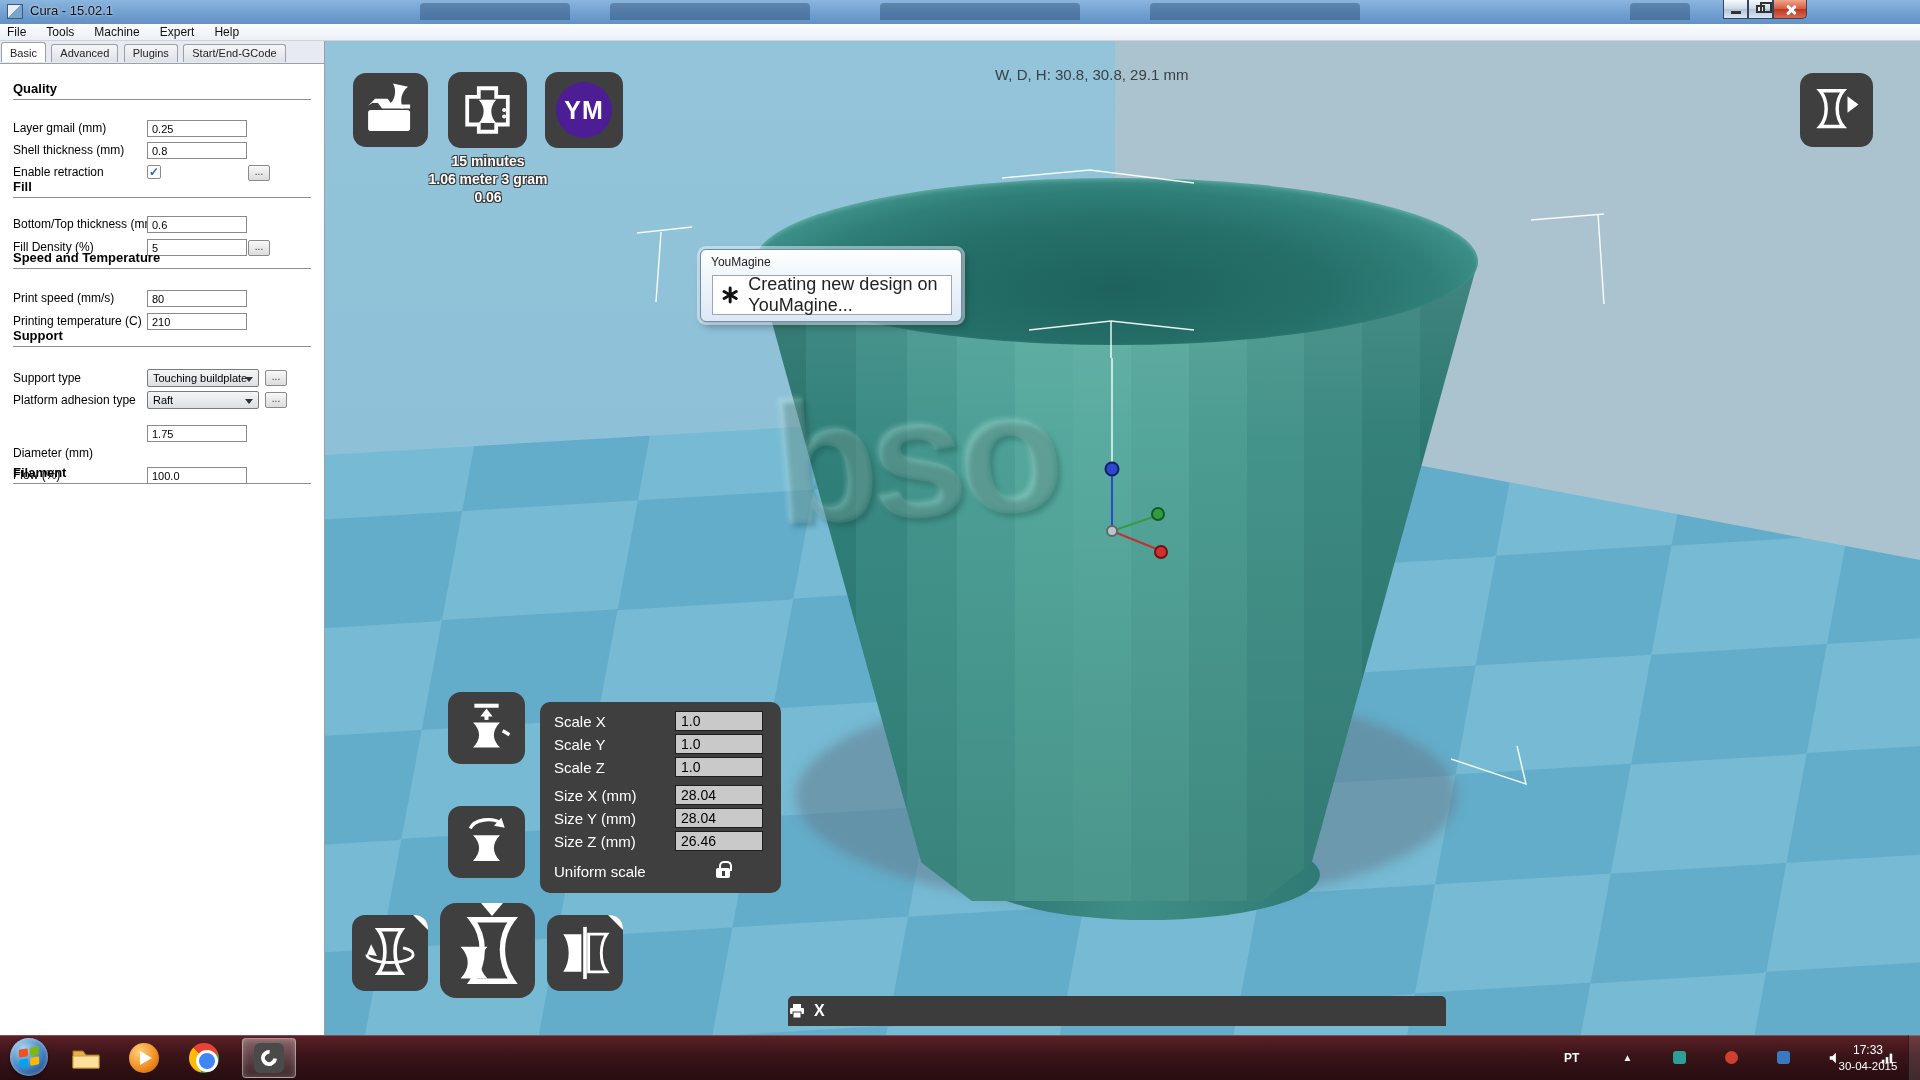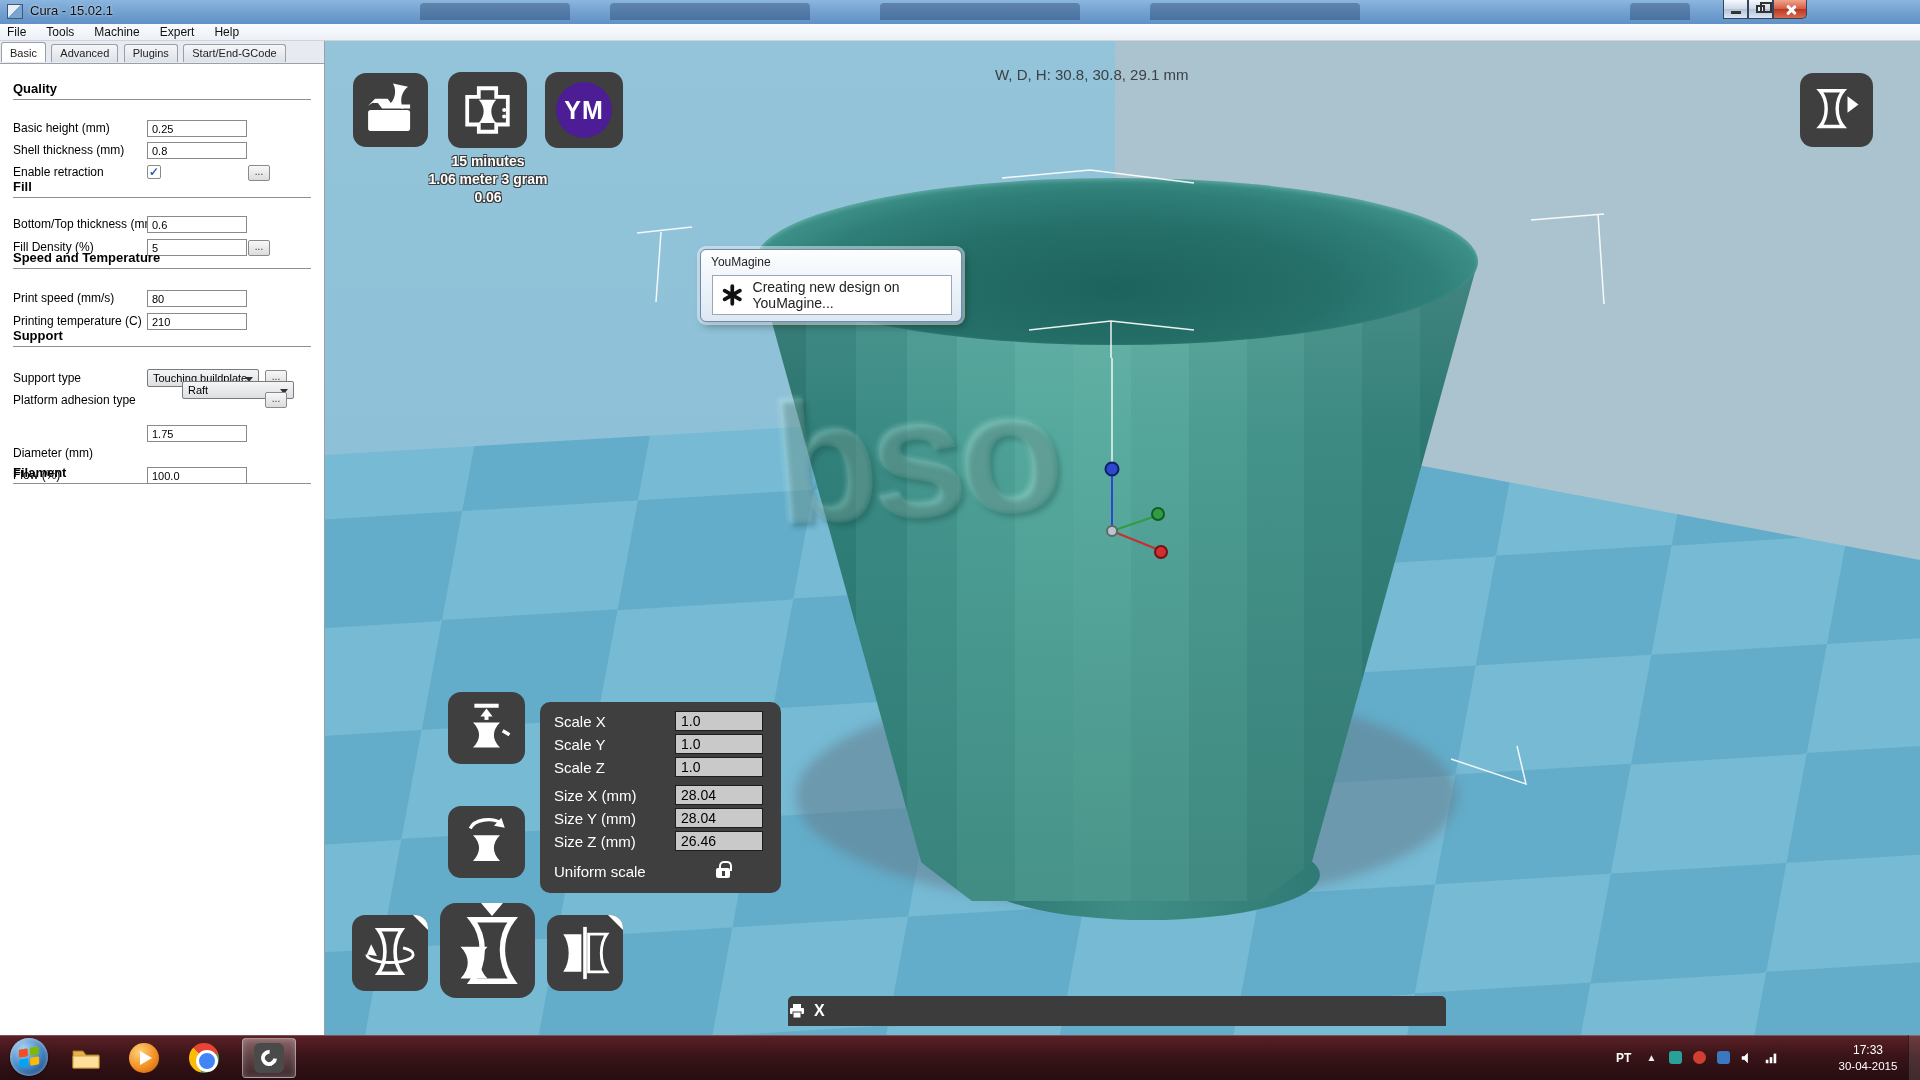--- a/index.html
+++ b/index.html
@@ -108,21 +108,21 @@
     text-shadow:-1px -1px 0 #3a3a3a,1px -1px 0 #3a3a3a,-1px 1px 0 #3a3a3a,1px 1px 0 #3a3a3a; }
   .dims { position:absolute; left:995px; top:66px; font-size:15px; color:#3b4145; }
 
   
   .tooltip { position:absolute; left:700px; top:249px; width:262px; height:73px; border-radius:6px;
     background:linear-gradient(#fdfeff,#dde8f4); border:1px solid #6f8cb0;
     box-shadow:0 0 0 3px rgba(255,255,255,.45), 3px 4px 9px rgba(0,0,0,.35); }
   .tooltip-title { position:absolute; left:10px; top:5px; font-size:12px; color:#222; }
   .tooltip-inner { position:absolute; left:11px; top:25px; width:240px; height:40px; background:#fff;
     border:1px solid #9aa7b8; display:flex; align-items:center; }
-  .tooltip-msg { font-size:14px; color:#222; margin-left:10px; }
+  .tooltip-msg { font-size:18px; color:#222; margin-left:10px; }
 
   
   .scale-panel { position:absolute; left:540px; top:702px; width:241px; height:191px;
     background:#3f3f3f; border-radius:10px; color:#fff; font-size:15px; }
   .sp-label { position:absolute; left:14px; line-height:20px; }
   .sp-field { position:absolute; left:135px; width:88px; height:20px; background:#c9c9c9;
     border:1px solid #1d1d1d; font-size:14px; font-family:"Liberation Sans",sans-serif;
     color:#000; padding:0 5px; }
   .lock { position:absolute; left:176px; top:166px; width:14px; height:10px; background:#fff; border-radius:2px; }
   .lock::before { content:""; position:absolute; left:2.5px; top:-7px; width:9px; height:8px;
@@ -352,21 +352,21 @@
   <div class="left-panel">
     <div class="tabstrip">
       <div class="tab active">Basic</div>
       <div class="tab">Advanced</div>
       <div class="tab">Plugins</div>
       <div class="tab">Start/End-GCode</div>
     </div>
     <div class="panel-body">
 
       <div class="sec-head" style="top:16px;">Quality</div>
-      <div class="row-label" style="top:55px;">Basic height (mm)</div>
+      <div class="row-label" style="top:55px;">Layer gmail (mm)</div>
       <input class="txt" style="top: 55px;" value="0.25">
       <div class="row-label" style="top:77px;">Shell thickness (mm)</div>
       <input class="txt" style="top: 77px;" value="0.8">
       <div class="row-label" style="top:99px;">Enable retraction</div>
       <div class="checkbox" style="top:100px;">✓</div>
       <div class="dots" style="left:248px;top:100px;">...</div>
 
       <div class="sec-head" style="top:114px;">Fill</div>
       <div class="row-label" style="top:151px;">Bottom/Top thickness (mm)</div>
       <input class="txt" style="top: 151px;" value="0.6">
@@ -378,21 +378,21 @@
       <div class="row-label" style="top:225px;">Print speed (mm/s)</div>
       <input class="txt" style="top: 225px;" value="80">
       <div class="row-label" style="top:248px;">Printing temperature (C)</div>
       <input class="txt" style="top: 248px;" value="210">
 
       <div class="sec-head" style="top:263px;">Support</div>
       <div class="row-label" style="top:305px;">Support type</div>
       <div class="combo" style="top:304px;"><span>Touching buildplate</span></div>
       <div class="dots" style="left:265px;top:305px;">...</div>
       <div class="row-label" style="top:327px;">Platform adhesion type</div>
-      <div class="combo" style="top:316px;margin-left:35px;"><span>Raft</span></div>
+      <div class="combo" style="top:326px;"><span>Raft</span></div>
       <div class="dots" style="left:265px;top:327px;">...</div>
 
       <div class="sec-head" style="top:352px;margin-top:48px;">Filament</div>
       <div class="row-label" style="top:380px;">Diameter (mm)</div>
       <input class="txt" style="top: 360px;" value="1.75">
       <div class="row-label" style="top:402px;">Flow (%)</div>
       <input class="txt" style="top: 402px;" value="100.0">
     </div>
   </div>
 
@@ -416,21 +416,21 @@
     </div>
     <div class="tb-btn" style="left:182px;">
       <div class="chrome"></div>
     </div>
     <div class="tb-btn active" style="left:242px;width:54px;">
       <div class="cura-ico">
           <div class="cura-glyph"></div>
         </div>
     </div>
 
-    <div class="tray" style="left:1616px;">
+    <div class="tray" style="left:1564px;gap:28px;">
       <span class="lang">PT</span>
       <span class="tray-ico" style="font-size:10px;color:#eee;">▲</span>
       <span class="tray-ico">
           <span style="width:13px;height:13px;border-radius:3px;background:#2aa198;display:block;"></span>
         </span>
       <span class="tray-ico">
           <span style="width:13px;height:13px;border-radius:50%;background:#d04030;display:block;"></span>
         </span>
       <span class="tray-ico">
           <span style="width:13px;height:13px;border-radius:3px;background:#3a78c2;display:block;"></span>

